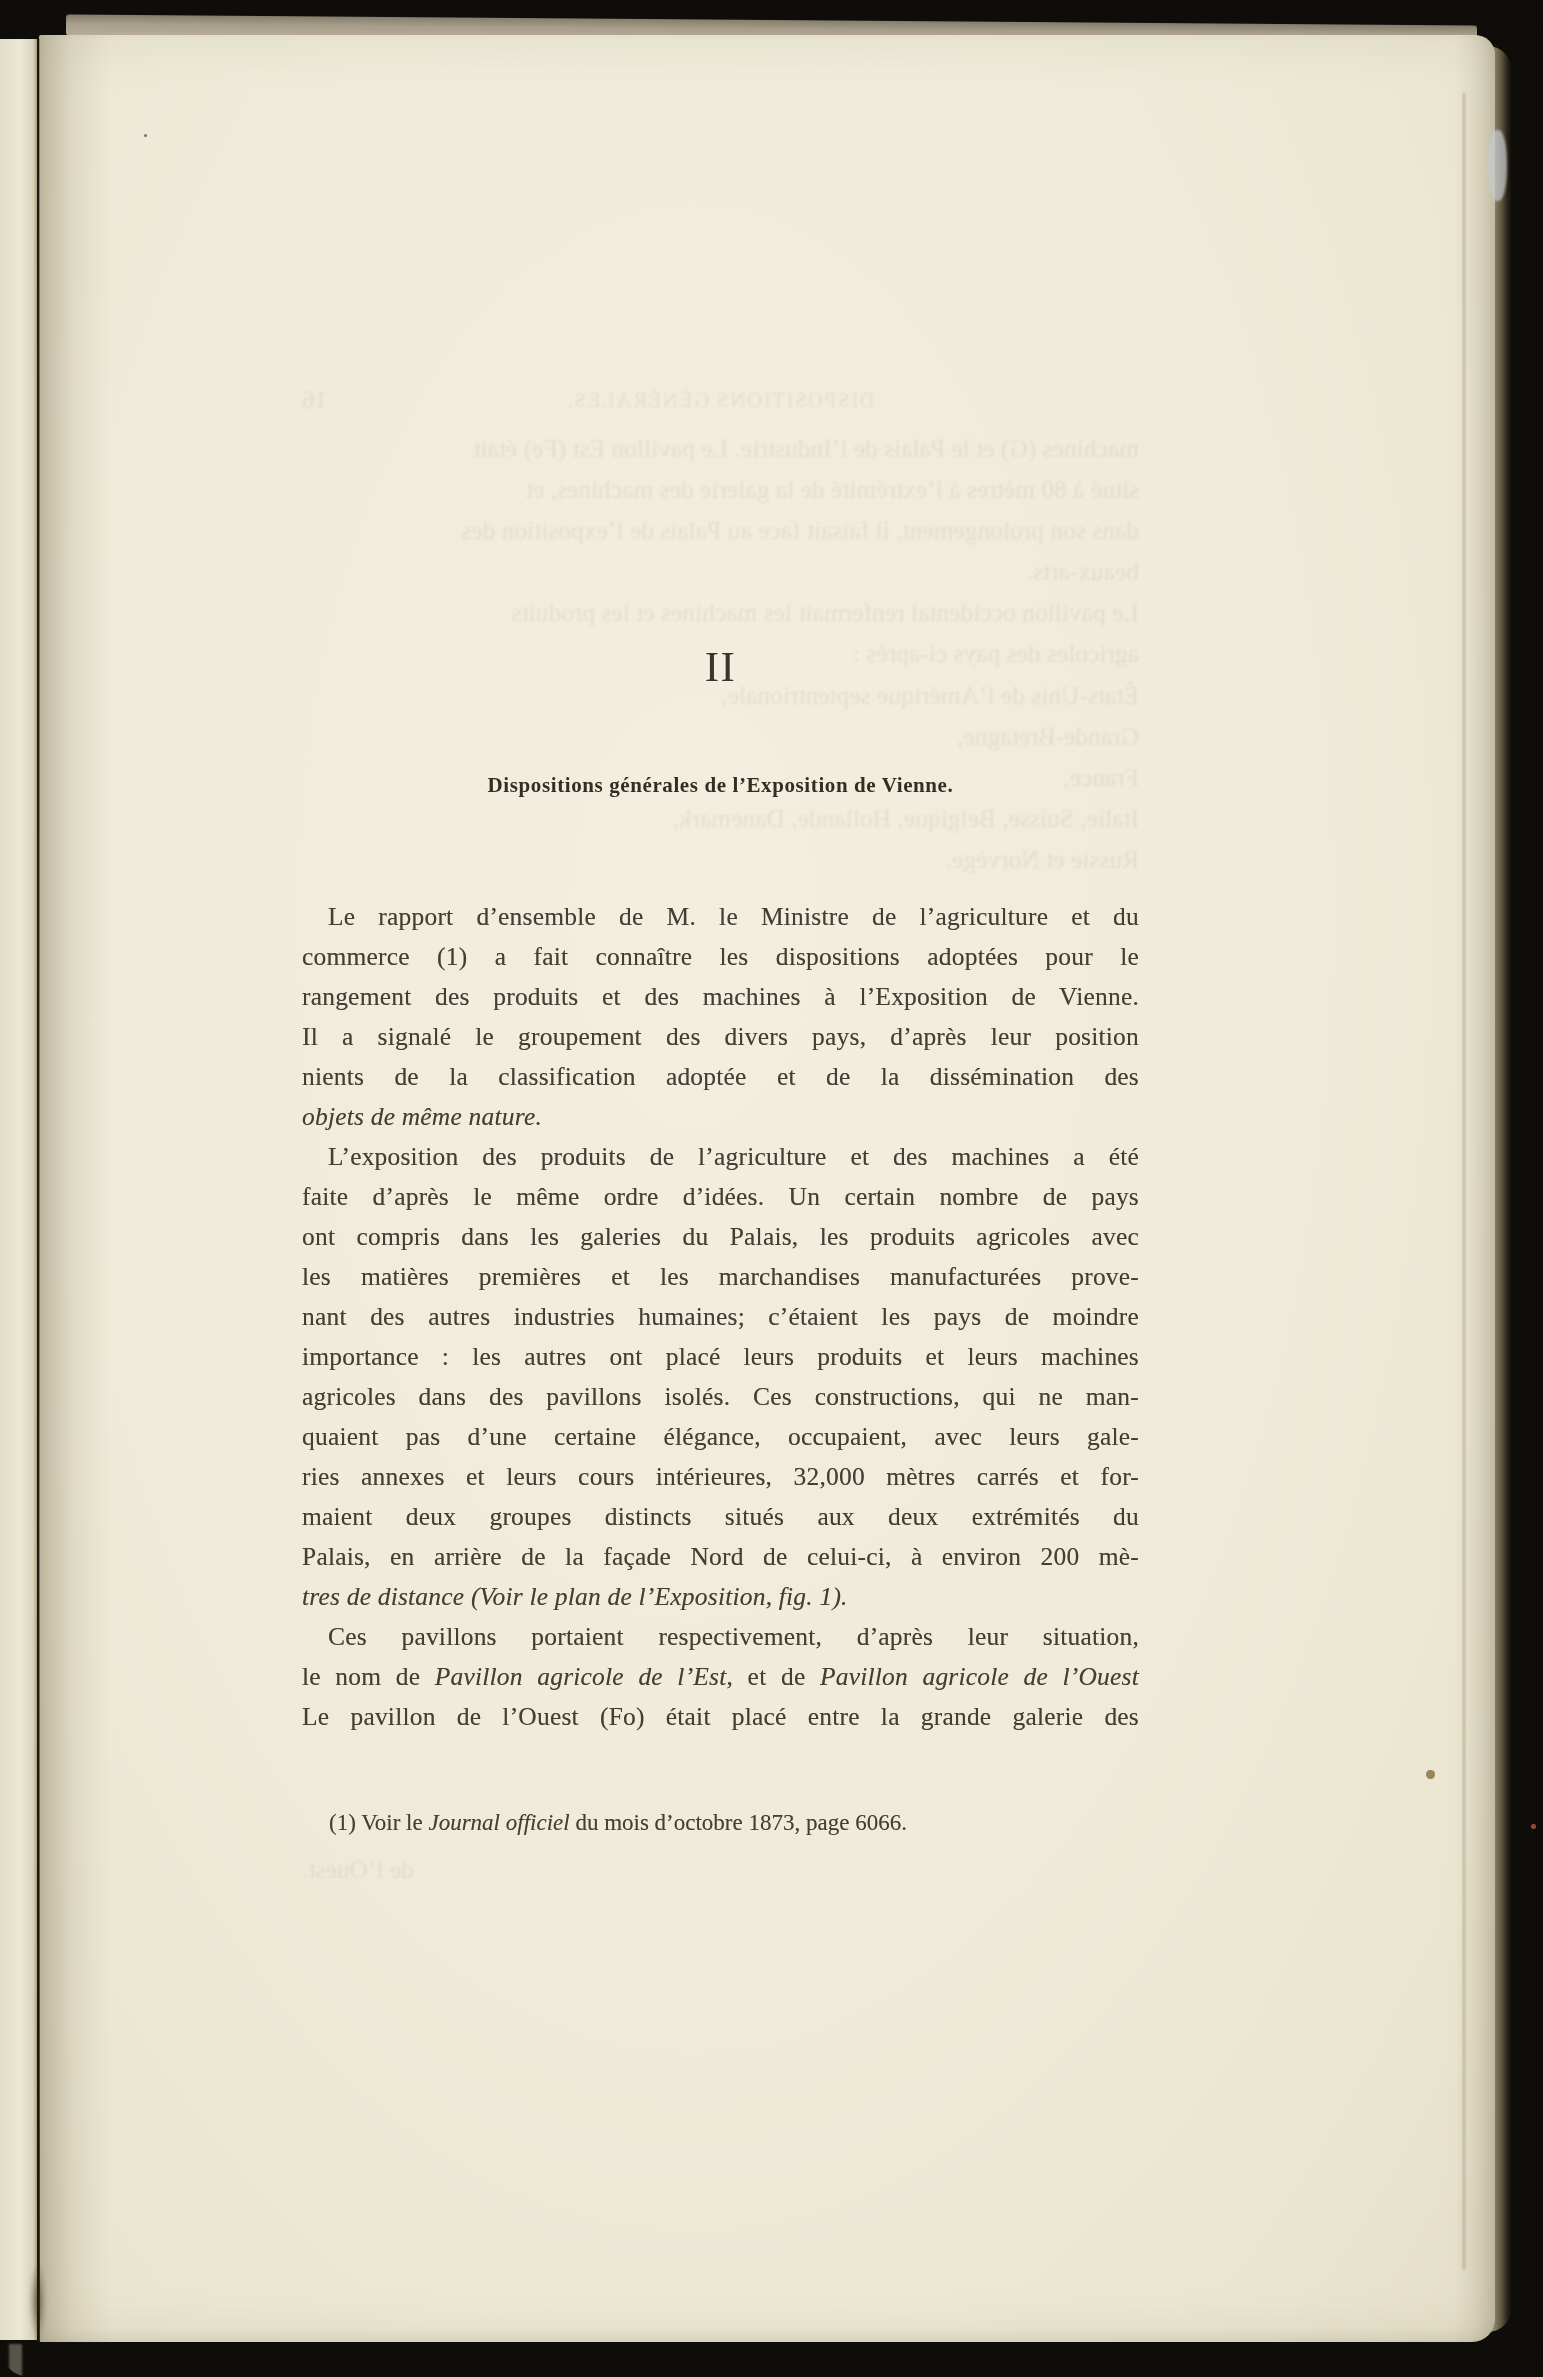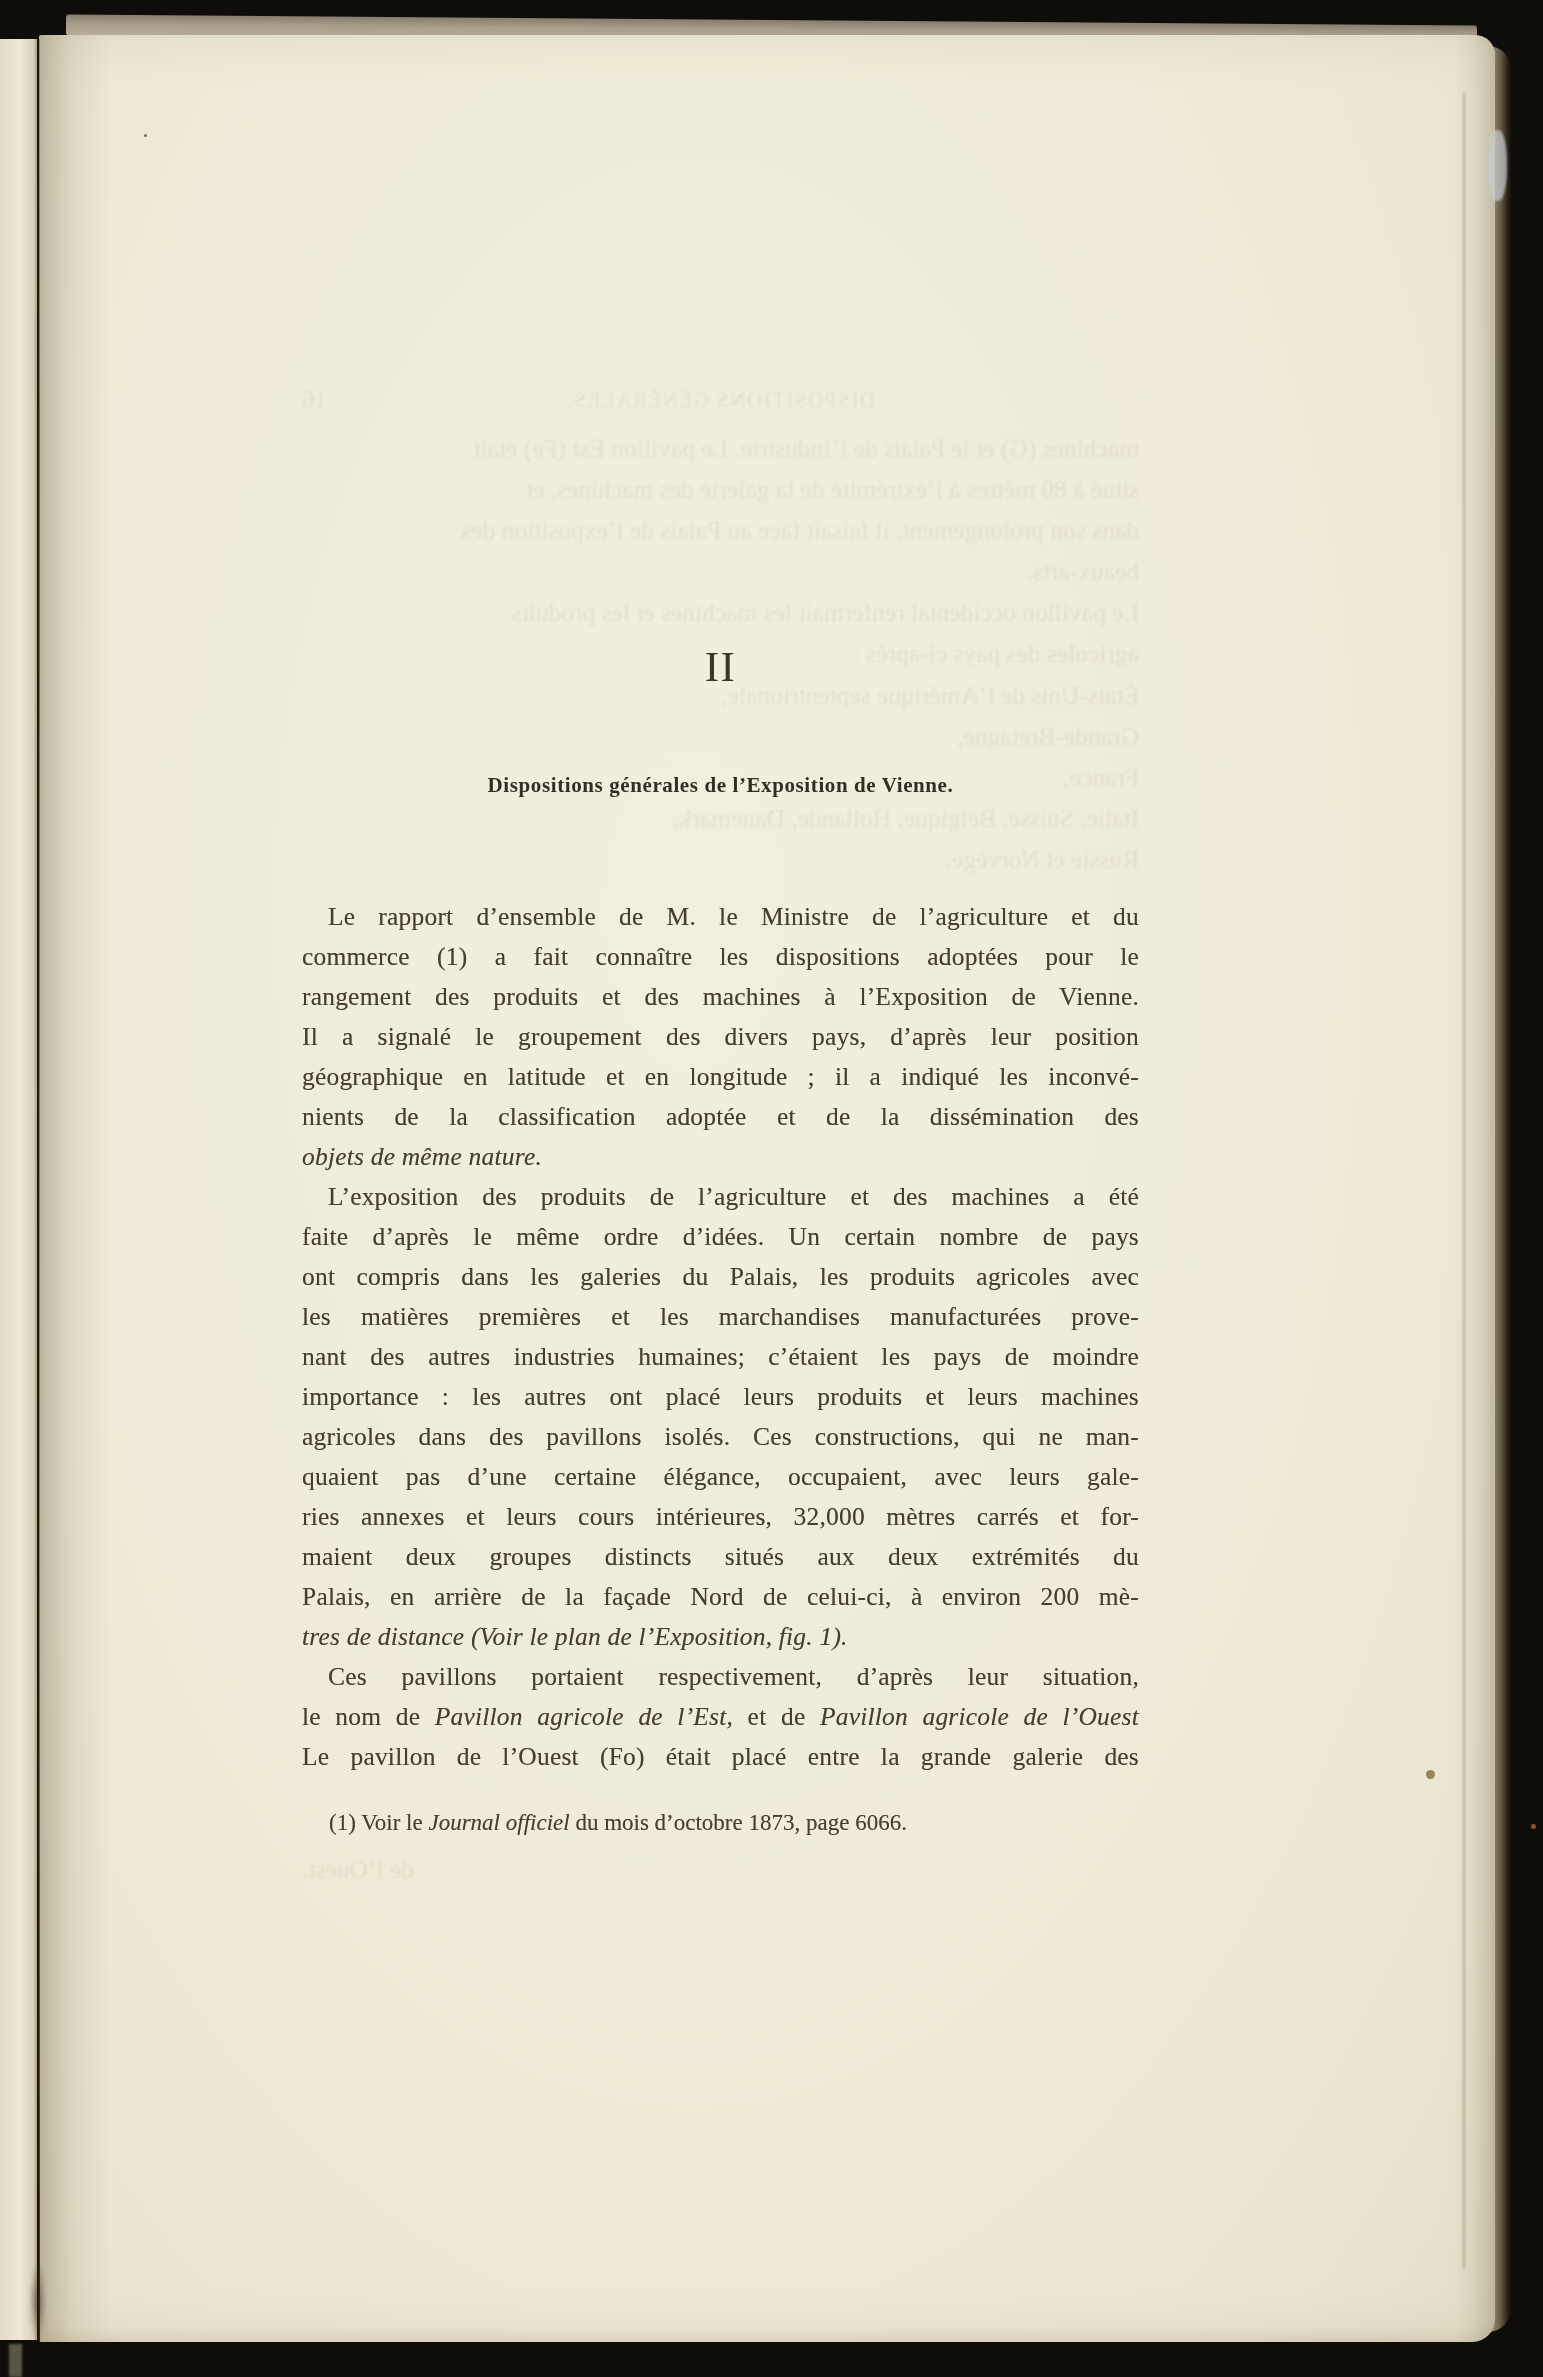--- a/index.html
+++ b/index.html
@@ -5,20 +5,21 @@
   :root{
     --bg:#0e0d0a;
     --paper:#f0edda;
     --ink:#453f33;
   }
   html,body{margin:0;padding:0;background:var(--bg);}
   #canvas{
     position:relative;width:1543px;height:2377px;
     background:var(--bg);overflow:hidden;
     font-family:"Liberation Serif","DejaVu Serif",serif;
+    border-radius:30px;
   }
   
   .prev-strip{
     position:absolute;left:0;top:39px;width:37px;height:2301px;
     background:linear-gradient(to right,#e2ddc8,#ece8d6 55%,#d9d2ba 90%,#aaa187);
   }
   
   .stack-right{
     position:absolute;left:1448px;top:46px;width:63px;height:2286px;
     border-radius:0 23px 23px 0;
@@ -147,21 +148,20 @@
     </div>
 
   <div class="section-number">II</div>
   <div class="heading">Dispositions générales de l’Exposition de Vienne.</div>
 
   <div id="body-text">
       <div class="line indent">Le rapport d’ensemble de M. le Ministre de l’agriculture et du</div>
       <div class="line">commerce (1) a fait connaître les dispositions adoptées pour le</div>
       <div class="line">rangement des produits et des machines à l’Exposition de Vienne.</div>
       <div class="line">Il a signalé le groupement des divers pays, d’après leur position</div>
-      <div class="line">géographique en latitude et en longitude ; il a indiqué les inconvé-</div>
       <div class="line">nients de la classification adoptée et de la dissémination des</div>
       <div class="line end">objets de même nature.</div>
       <div class="line indent">L’exposition des produits de l’agriculture et des machines a été</div>
       <div class="line">faite d’après le même ordre d’idées. Un certain nombre de pays</div>
       <div class="line">ont compris dans les galeries du Palais, les produits agricoles avec</div>
       <div class="line">les matières premières et les marchandises manufacturées prove-</div>
       <div class="line">nant des autres industries humaines; c’étaient les pays de moindre</div>
       <div class="line">importance : les autres ont placé leurs produits et leurs machines</div>
       <div class="line">agricoles dans des pavillons isolés. Ces constructions, qui ne man-</div>
       <div class="line">quaient pas d’une certaine élégance, occupaient, avec leurs gale-</div>

